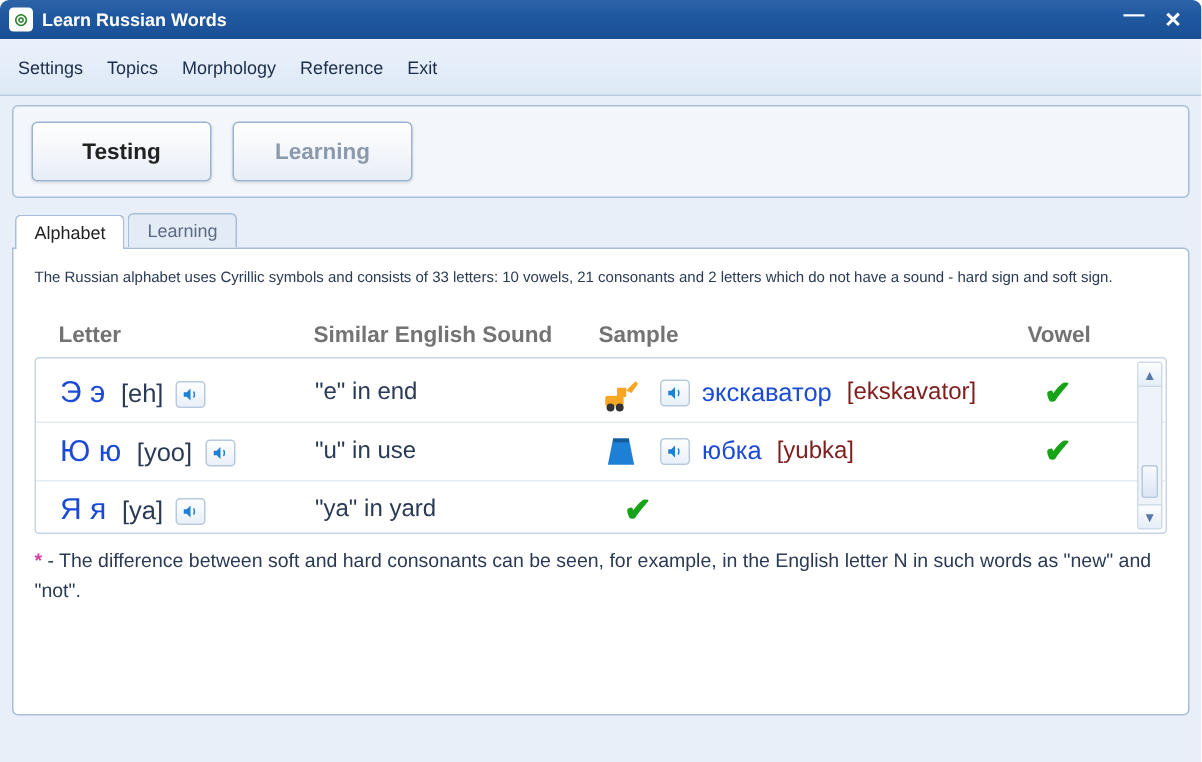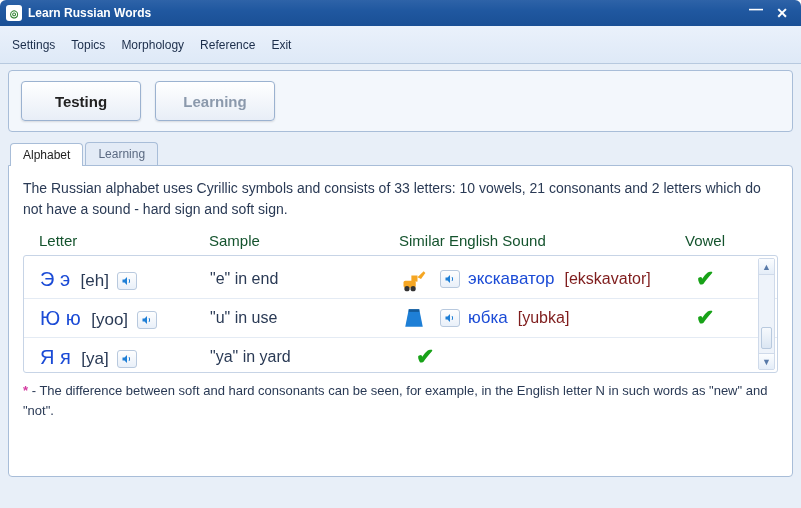--- a/index.html
+++ b/index.html
@@ -79,27 +79,27 @@
   .tab.active{
     background:#fff;color:#222;
     position:relative;top:1px;
   }
   .tabpage{
     border:1px solid #a8bdd8;border-radius:4px;border-top-left-radius:0;
     background:#fff;
     padding:12px 14px 10px 14px;
     height:312px;
   }
-  .intro{font-size:14px;color:#2a3a55;line-height:1.5;margin-bottom:10px}
+  .intro{font-size:10px;color:#2a3a55;line-height:1.5;margin-bottom:20px}
   
   .wrap{position:relative}
   .gridhead{
     display:grid;
     grid-template-columns: 170px 190px 280px 80px;
-    font-size:15px;font-weight:normal;color:#14532d;
+    font-size:15px;font-weight:bold;color:#737373;
     padding:2px 0 6px 16px;
   }
   .gridhead div{text-align:left}
   .gridhead .v{padding-left:6px}
   .rows{
     border:1px solid #c7d4e6;border-radius:3px;
     padding:4px 0;
     position:relative;
     height:118px;
   }
@@ -169,22 +169,22 @@
     <div class="tabstrip">
       <div class="tab active">Alphabet</div>
       <div class="tab">Learning</div>
     </div>
     <div class="tabpage">
       <div class="intro">The Russian alphabet uses Cyrillic symbols and consists of 33 letters: 10 vowels, 21 consonants and 2 letters which do not have a sound - hard sign and soft sign.</div>
 
       <div class="wrap">
         <div class="gridhead">
           <div>Letter</div>
+          <div>Similar English Sound</div>
           <div>Sample</div>
-          <div>Similar English Sound</div>
           <div class="v">Vowel</div>
         </div>
 
         <div class="rows">
 
           <div class="row">
             <div>
               <span class="letter">Э э</span>
               <span class="phon">[eh]</span>
               <span class="speak">

